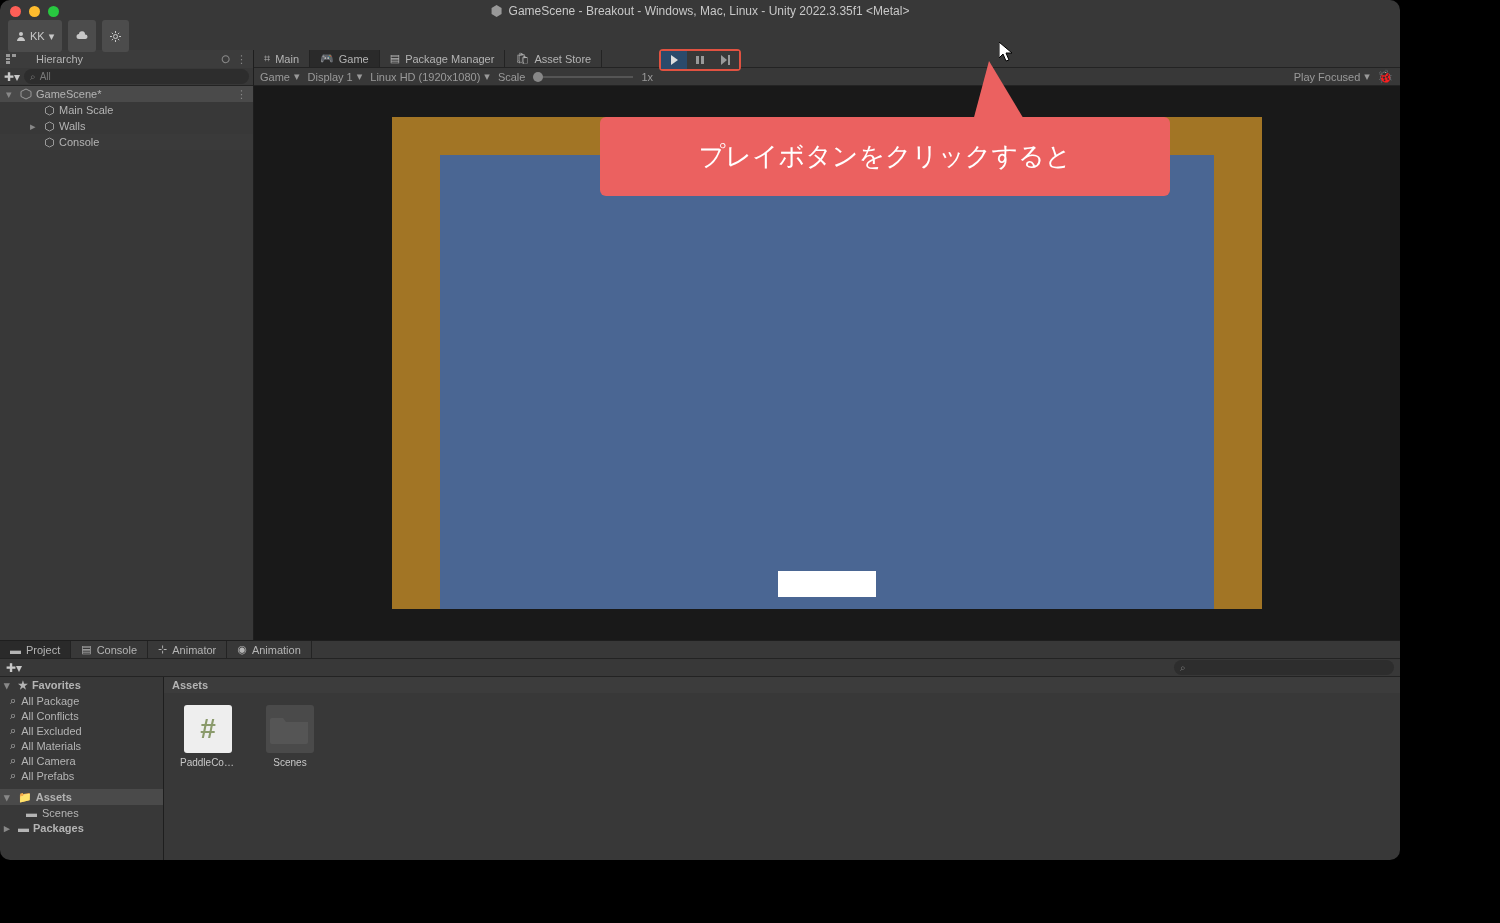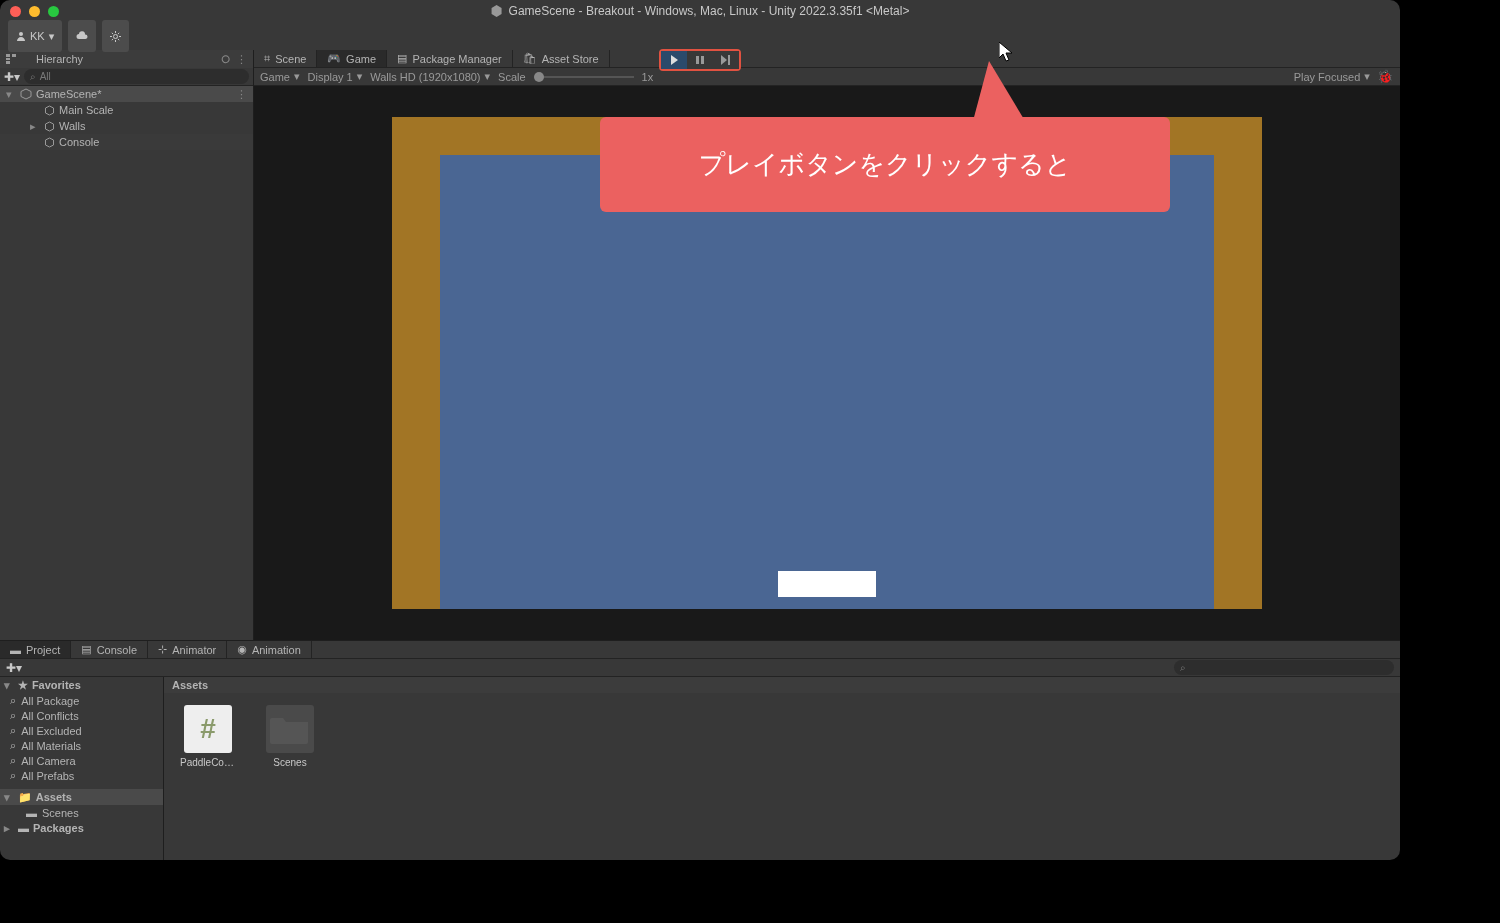--- a/index.html
+++ b/index.html
@@ -46,21 +46,21 @@
 .slider::before { content: ''; position: absolute; left: 0; top: -4px; width: 10px; height: 10px; background: #888; border-radius: 50%; }
 
 
 .game-area { flex: 1; background: #191919; display: flex; flex-direction: column; }
 .viewport { flex: 1; display: flex; align-items: center; justify-content: center; padding: 10px 0; }
 .gamecanvas { width: 870px; height: 492px; background: #a27525; position: relative; }
 .innerblue { position: absolute; left: 48px; top: 38px; right: 48px; bottom: 0; background: #4a6693; }
 .paddle { position: absolute; left: 50%; transform: translateX(-50%); bottom: 12px; width: 98px; height: 26px; background: #fff; }
 
 
-.callout { position: absolute; left: 600px; top: 117px; width: 570px; background: #eb6160; border-radius: 6px; padding: 24px 20px; color: #fff; font-size: 26px; text-align: center; line-height: 1.8; }
+.callout { position: absolute; left: 600px; top: 117px; width: 570px; background: #eb6160; border-radius: 6px; padding: 16px 20px; color: #fff; font-size: 26px; text-align: center; line-height: 1.8; }
 .callout-tail { position: absolute; top: -56px; right: 145px; width: 0; height: 0; border-left: 16px solid transparent; border-right: 36px solid transparent; border-bottom: 60px solid #eb6160; }
 
 
 .cursor { position: absolute; left: 999px; top: 42px; font-size: 15px; color: #fff; text-shadow: 0 0 1px #000; pointer-events: none; }
 
 
 .bottom { height: 220px; border-top: 1px solid #1e1e1e; display: flex; flex-direction: column; }
 .bstrip { height: 18px; display: flex; align-items: stretch; background: #383838; border-bottom: 1px solid #232323; }
 .bsrow { height: 18px; display: flex; align-items: center; padding: 0 6px; gap: 6px; border-bottom: 1px solid #232323; }
 .bmain { flex: 1; display: flex; }
@@ -192,21 +192,21 @@
             <path d="M5.5 1l4 2v5l-4 2-4-2V3z" fill="none" stroke="#999"></path>
           </svg>
         <span>Console</span>
       </div>
     </div>
 
     <div class="game-area">
       <div class="tabstrip">
         <div class="tab">
           <span>⌗</span>
-          <span>Scene</span>
+          <span>Main</span>
         </div>
         <div class="tab active">
           <span>🎮</span>
           <span>Game</span>
         </div>
         <div class="tab">
           <span>▤</span>
           <span>Package Manager</span>
         </div>
         <div class="tab">
@@ -217,21 +217,21 @@
       <div class="gvtoolbar">
         <div class="gvdrop">
             <span>Game</span>
             <span>▾</span>
           </div>
         <div class="gvdrop">
             <span>Display 1</span>
             <span>▾</span>
           </div>
         <div class="gvdrop">
-            <span>Walls HD (1920x1080)</span>
+            <span>Linux HD (1920x1080)</span>
             <span>▾</span>
           </div>
         <span>Scale</span>
         <div class="slider"></div>
         <span>1x</span>
         <div style="flex:1"></div>
         <div class="gvdrop">
             <span>Play Focused</span>
             <span>▾</span>
           </div>

